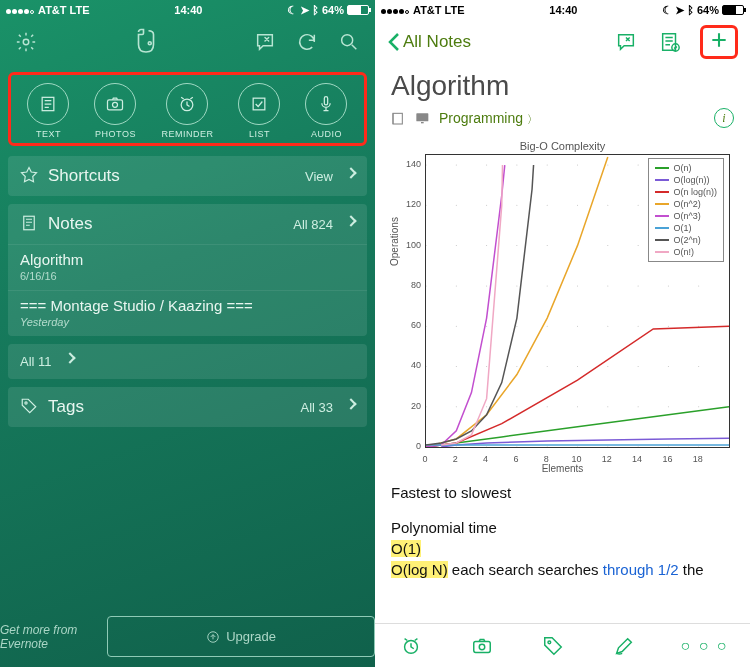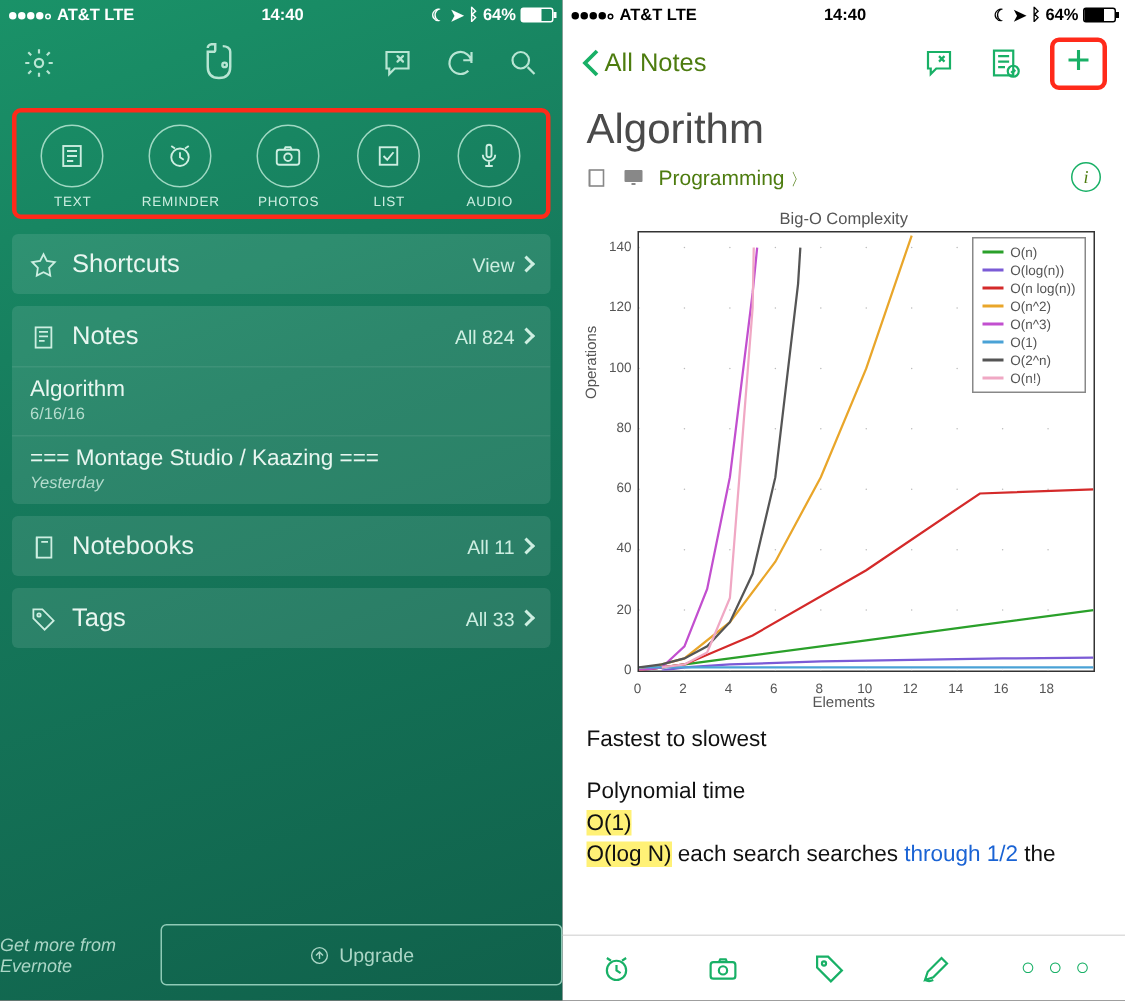--- a/index.html
+++ b/index.html
@@ -23,22 +23,22 @@
   .icbtn{width:28px;height:28px;display:flex;align-items:center;justify-content:center}
   .elephant{width:32px;height:32px}
 
   .quickrow{ margin:8px 8px 10px; border:3px solid #ff2a1a; border-radius:6px; padding:8px 4px 4px; display:flex; justify-content:space-around;}
   .qitem{display:flex;flex-direction:column;align-items:center;gap:4px;color:#cdeee1;font-size:9px;letter-spacing:0.5px}
   .qcircle{width:42px;height:42px;border:1.5px solid #9fd9c3;border-radius:50%;display:flex;align-items:center;justify-content:center}
   .qcircle svg{stroke:#cdeee1;fill:none}
 
   .section{margin:0 8px 8px;background:rgba(255,255,255,0.10);border-radius:4px;overflow:hidden}
   .sechead{display:flex;align-items:center;justify-content:space-between;padding:10px 12px;color:#e8f6f0;font-size:17px}
-  .sechead .lf{display:flex;align-items:flex-end;gap:10px}
-  .sechead .rt{display:flex;align-items:center;gap:4px;font-size:13px;color:#cdeee1}
+  .sechead .lf{display:flex;align-items:flex-start;gap:10px}
+  .sechead .rt{display:flex;gap:14px;font-size:13px;color:#cdeee1}
   .sechead svg{stroke:#cdeee1;fill:none}
   .chev{width:8px;height:8px;border-top:2px solid #cdeee1;border-right:2px solid #cdeee1;transform:rotate(45deg)}
   .noteitem{padding:6px 12px 8px;color:#e8f6f0;font-size:15px;border-top:1px solid rgba(255,255,255,0.08)}
   .noteitem .date{font-size:11px;color:#b4dccd;margin-top:2px}
 
   .footer{position:absolute;bottom:10px;left:0;right:0;display:flex;flex-direction:row;align-items:center;gap:8px;color:#abd6c6;font-size:12px;font-style:italic}
   .upgrade{width:340px;border:1px solid #8fcab6;border-radius:4px;padding:12px;text-align:center;font-style:normal;font-size:13px;display:flex;align-items:center;justify-content:center;gap:6px}
 
   
   .right{background:#fff;display:flex;flex-direction:column}
@@ -135,35 +135,35 @@
           <svg width="20" height="20" viewBox="0 0 24 24" stroke-width="1.5">
             <rect x="5" y="4" width="14" height="16"></rect>
             <path d="M8 8h8M8 12h8M8 16h5"></path>
           </svg>
         </div>
         <span>TEXT</span>
       </div>
     <div class="qitem">
         <div class="qcircle">
           <svg width="20" height="20" viewBox="0 0 24 24" stroke-width="1.5">
-            <circle cx="12" cy="13" r="7"></circle>
-            <path d="M12 9v4l3 2M5 4l3 2M19 4l-3 2"></path>
-          </svg>
-        </div>
-        <span>REMINDER</span>
+            <rect x="3" y="7" width="18" height="12" rx="2"></rect>
+            <circle cx="12" cy="13" r="3"></circle>
+            <path d="M9 7l1-2h4l1 2"></path>
+          </svg>
+        </div>
+        <span>PHOTOS</span>
       </div>
     <div class="qitem">
         <div class="qcircle">
           <svg width="20" height="20" viewBox="0 0 24 24" stroke-width="1.5">
-            <rect x="3" y="7" width="18" height="12" rx="2"></rect>
-            <circle cx="12" cy="13" r="3"></circle>
-            <path d="M9 7l1-2h4l1 2"></path>
-          </svg>
-        </div>
-        <span>PHOTOS</span>
+            <circle cx="12" cy="13" r="7"></circle>
+            <path d="M12 9v4l3 2M5 4l3 2M19 4l-3 2"></path>
+          </svg>
+        </div>
+        <span>REMINDER</span>
       </div>
     <div class="qitem">
         <div class="qcircle">
           <svg width="20" height="20" viewBox="0 0 24 24" stroke-width="1.5">
             <rect x="5" y="5" width="14" height="14"></rect>
             <path d="M8 12l3 3 5-6"></path>
           </svg>
         </div>
         <span>LIST</span>
       </div>
@@ -212,27 +212,20 @@
         <div class="date">6/16/16</div>
       </div>
     <div class="noteitem">
         <div>=== Montage Studio / Kaazing ===</div>
         <div class="date" style="font-style:italic">Yesterday</div>
       </div>
   </div>
 
   <div class="section">
     <div class="sechead">
-        <div class="lf">
-          <svg width="18" height="18" viewBox="0 0 24 24" stroke-width="1.6">
-            <rect x="6" y="3" width="13" height="18"></rect>
-            <path d="M6 3v18M10 7h6"></path>
-          </svg>
-          <span>Notebooks</span>
-        </div>
         <div class="rt">
           <span>All 11</span>
           <span class="chev"></span>
         </div>
       </div>
   </div>
 
   <div class="section">
     <div class="sechead">
         <div class="lf">

